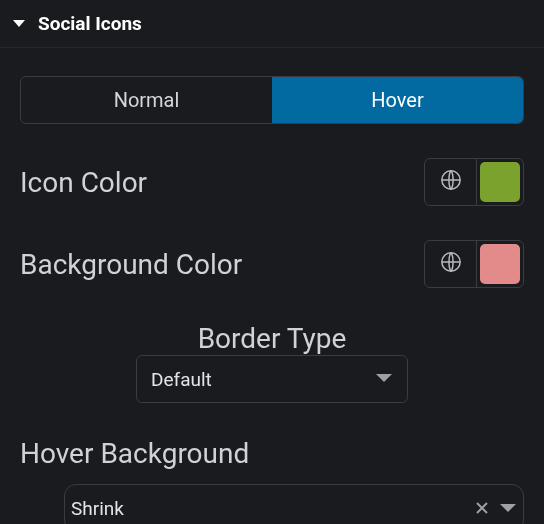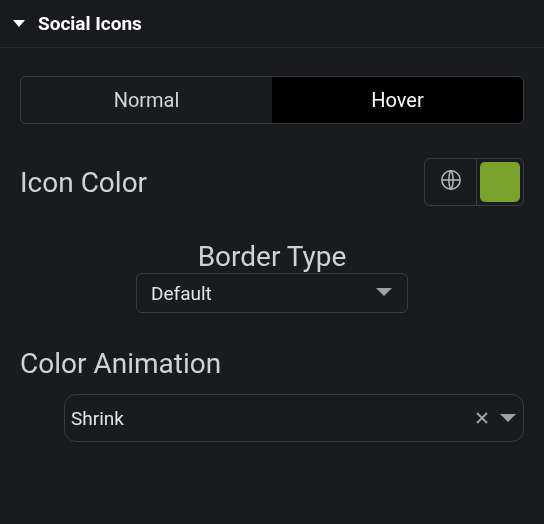--- a/index.html
+++ b/index.html
@@ -37,21 +37,21 @@
   .tab {
     flex: 1;
     display: flex;
     align-items: center;
     justify-content: center;
     font-size: 20px;
     color: #d4d6da;
     cursor: pointer;
   }
   .tab.active {
-    background: #000000;
+    background: #0369a1;
     color: #ffffff;
   }
   .row {
     display: flex;
     align-items: center;
     justify-content: space-between;
     margin-top: 34px;
   }
   .row-label {
     font-size: 28px;
@@ -90,21 +90,21 @@
   }
   .select-row {
     display: flex;
     align-items: center;
     justify-content: space-between;
     margin-top: 34px;
     flex-direction: column;
   }
   .select {
     width: 272px;
-    height: 40px;
+    height: 48px;
     border: 1px solid #3a3c42;
     border-radius: 6px;
     display: flex;
     align-items: center;
     justify-content: space-between;
     padding: 0 14px;
     font-size: 19px;
     color: #e2e4e8;
     cursor: pointer;
   }
@@ -163,35 +163,53 @@
             <path d="M12 2c-3 3.5-3 16.5 0 20"></path>
           </svg>
         </span>
       </div>
       <div class="swatch">
         <div class="swatch-inner" style="background:#7aa22d"></div>
       </div>
     </div>
   </div>
 
+  <div class="row">
+    <span class="row-label">Background Color</span>
+    <div class="color-control">
+      <div class="globe-btn">
+        <span>
+          <svg width="22" height="22" viewBox="0 0 24 24" fill="none" stroke-width="1.6">
+            <circle cx="12" cy="12" r="10"></circle>
+            <path d="M2 12h20"></path>
+            <path d="M12 2c3 3.5 3 16.5 0 20"></path>
+            <path d="M12 2c-3 3.5-3 16.5 0 20"></path>
+          </svg>
+        </span>
+      </div>
+      <div class="swatch">
+        <div class="swatch-inner" style="background:#e38a8b"></div>
+      </div>
+    </div>
+  </div>
 
   <div class="select-row">
     <span class="row-label">Border Type</span>
     <div class="select">
       <span>Default</span>
       <span class="chevron">
         <svg width="18" height="12" viewBox="0 0 18 12">
             <path d="M1 1 L9 9 L17 1 Z" fill="#9ea0a6"></path>
           </svg>
       </span>
     </div>
   </div>
 
   <div class="fullwidth-block">
-    <div class="row-label">Color Animation</div>
+    <div class="row-label">Hover Background</div>
     <div class="fullwidth-select">
       <span>Shrink</span>
       <span class="right-icons">
         <span>
           <svg width="14" height="14" viewBox="0 0 14 14">
               <path d="M2 2 L12 12 M12 2 L2 12" stroke="#9ea0a6" stroke-width="2"></path>
             </svg>
         </span>
         <span>
           <svg width="18" height="12" viewBox="0 0 18 12">

